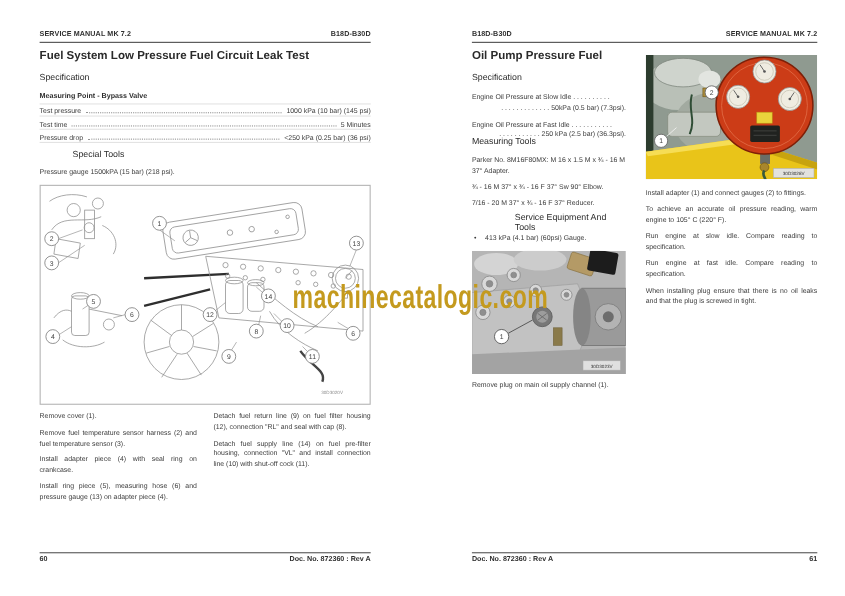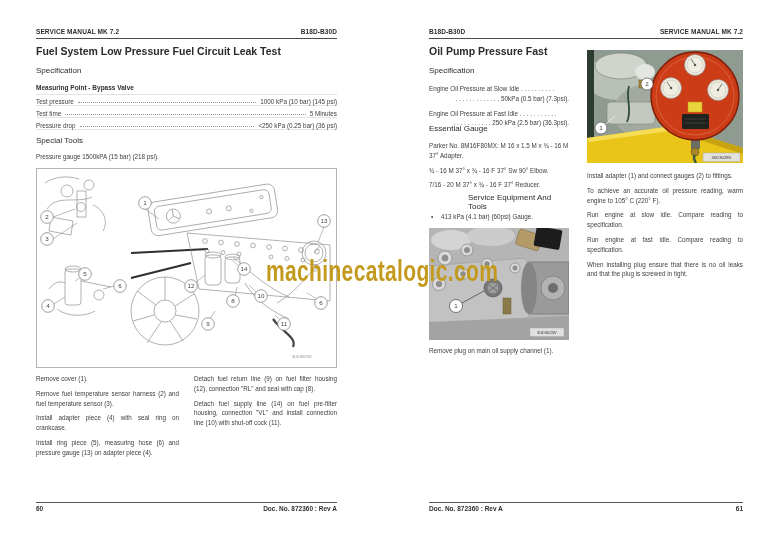--- a/index.html
+++ b/index.html
@@ -96,21 +96,21 @@
       <span class="leader"></span>
       <span>5 Minutes</span>
     </div>
     <div class="spec-row">
       <span>Pressure drop</span>
       <span class="leader"></span>
       <span>&lt;250 kPa (0.25 bar) (36 psi)</span>
     </div>
   </div>
 
-  <div class="h2" style="top:136px;">Special Tools</div>
+  <div class="h2" style="top:136px;margin-left:30px;">Special Tools</div>
   <div class="body-txt" style="position:absolute;top:152px;left:0;">Pressure gauge 1500kPA (15 bar) (218 psi).</div>
 
   <div class="fig-frame">
     <svg width="299" height="198" viewBox="0 0 299 198">
       <g stroke="#8f8f8f" stroke-width="0.7" fill="none">
 
         <circle cx="30" cy="22" r="6"></circle>
           <circle cx="52" cy="16" r="5"></circle>
         <path d="M10,40 C20,25 40,35 55,28"></path>
         <rect x="40" y="22" width="9" height="26"></rect>
@@ -275,37 +275,37 @@
   </div>
 </div>
 
 <div class="page" id="page-right">
 
   <div class="hdr">
     <span>B18D-B30D</span>
     <span>SERVICE MANUAL MK 7.2</span>
   </div>
 
-  <div class="doc-title">Oil Pump Pressure Fast</div>
+  <div class="doc-title">Oil Pump Pressure Fuel</div>
 
   <div class="rp-colL">
     <div class="h2" style="top:66px;">Specification</div>
 
     <div style="position:absolute;top:84px;left:0;right:0;">
       <div class="spec-entry">
         <div>Engine Oil Pressure at Slow Idle .  .  .  .  .  .  .  .  .  .</div>
         <div class="l2">.  .  .  .  .  .  .  .  .  .  .  .  .   50kPa (0.5 bar) (7.3psi).</div>
       </div>
       <div class="spec-entry">
         <div>Engine Oil Pressure at Fast Idle .  .  .  .  .  .  .  .  .  .  .</div>
         <div class="l2">.  .  .  .  .  .  .  .  .  .  .   250 kPa (2.5 bar) (36.3psi).</div>
       </div>
     </div>
 
-    <div class="h2" style="top:124px;">Essential Gauge</div>
+    <div class="h2" style="top:124px;">Measuring Tools</div>
     <div style="position:absolute;top:141px;left:0;right:0;">
       <p class="body-txt" style="text-align:left;">Parker No. 8M16F80MX: M 16 x 1.5 M x ¾ - 16 M 37° Adapter.</p>
       <p class="body-txt" style="text-align:left;">¾ - 16 M 37° x ¾ - 16 F 37° Sw 90° Elbow.</p>
       <p class="body-txt" style="text-align:left;">7/16 - 20 M 37° x ¾ - 16 F 37° Reducer.</p>
     </div>
 
     <div class="h2" style="top:193px;margin-left:39px;">Service Equipment And Tools</div>
     <div class="se-item" style="position:absolute;top:212px;left:0;right:0;">
       <span class="bullet">•</span>
       <span>413 kPa (4.1 bar) (60psi) Gauge.</span>

